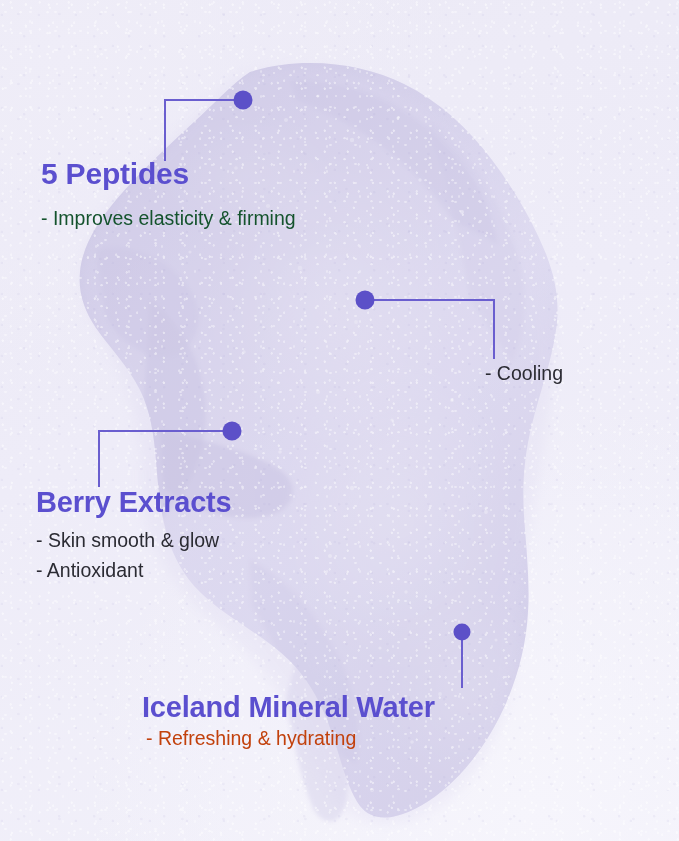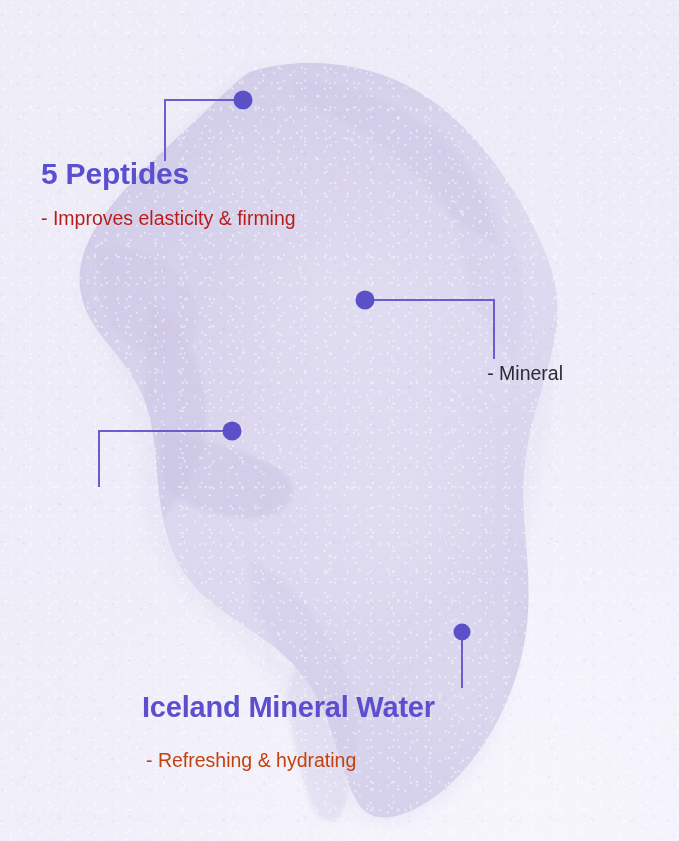--- a/index.html
+++ b/index.html
@@ -110,21 +110,21 @@
 
   #callout-xylitol { right: 116px; top: 359px; text-align: right; }
   #callout-xylitol .heading { margin: 0 0 6px 0; }
   #callout-xylitol .benefit { margin: 0; }
 
   #callout-berry { left: 36px; top: 487px; }
   #callout-berry .heading { margin: 0 0 9px 0; }
   #callout-berry .benefit { margin: 0; }
 
   #callout-iceland { left: 142px; top: 692px; }
-  #callout-iceland .heading { margin: 0 0 24px 0; }
+  #callout-iceland .heading { margin: 0 0 2px 0; }
   #callout-iceland .benefit { margin: 0 0 0 4px; }
 </style>
 </head>
 <body>
 
 <div id="stage" style="background: rgb(237, 235, 247);">
 
   <div class="bg-base"></div>
 
   <div class="smear-wrap">
@@ -261,26 +261,31 @@
     <g fill="#5C50C8">
       <circle cx="243" cy="100" r="9.5"></circle>
       <circle cx="365" cy="300" r="9.5"></circle>
       <circle cx="232" cy="431" r="9.5"></circle>
       <circle cx="462" cy="632" r="8.5"></circle>
     </g>
   </svg>
 
   <div class="callout" id="callout-peptides">
     <div class="heading h-lg" style="color: rgb(91, 79, 207);">5 Peptides</div>
-    <div class="benefit" style="color: #b91c1c;">- Improves elasticity &amp; firming</div>
+    <div class="benefit" style="color: #14532d;">- Improves elasticity &amp; firming</div>
   </div>
 
   <div class="callout" id="callout-xylitol">
-    <div class="benefit" style="color: rgb(43, 43, 51);">- Mineral</div>
-  </div>
-
+    <div class="benefit" style="color: rgb(43, 43, 51);">- Cooling</div>
+  </div>
+
+  <div class="callout" id="callout-berry">
+    <div class="heading h-md" style="color: rgb(91, 79, 207);">Berry Extracts</div>
+    <div class="benefit" style="color: rgb(43, 43, 51);">- Skin smooth &amp; glow</div>
+    <div class="benefit" style="color: rgb(43, 43, 51);">- Antioxidant</div>
+  </div>
 
   <div class="callout" id="callout-iceland">
     <div class="heading h-md" style="color: rgb(91, 79, 207);">Iceland Mineral Water</div>
     <div class="benefit" style="color: #c2410c;">- Refreshing &amp; hydrating</div>
   </div>
 
 </div>
 
 </body></html>

